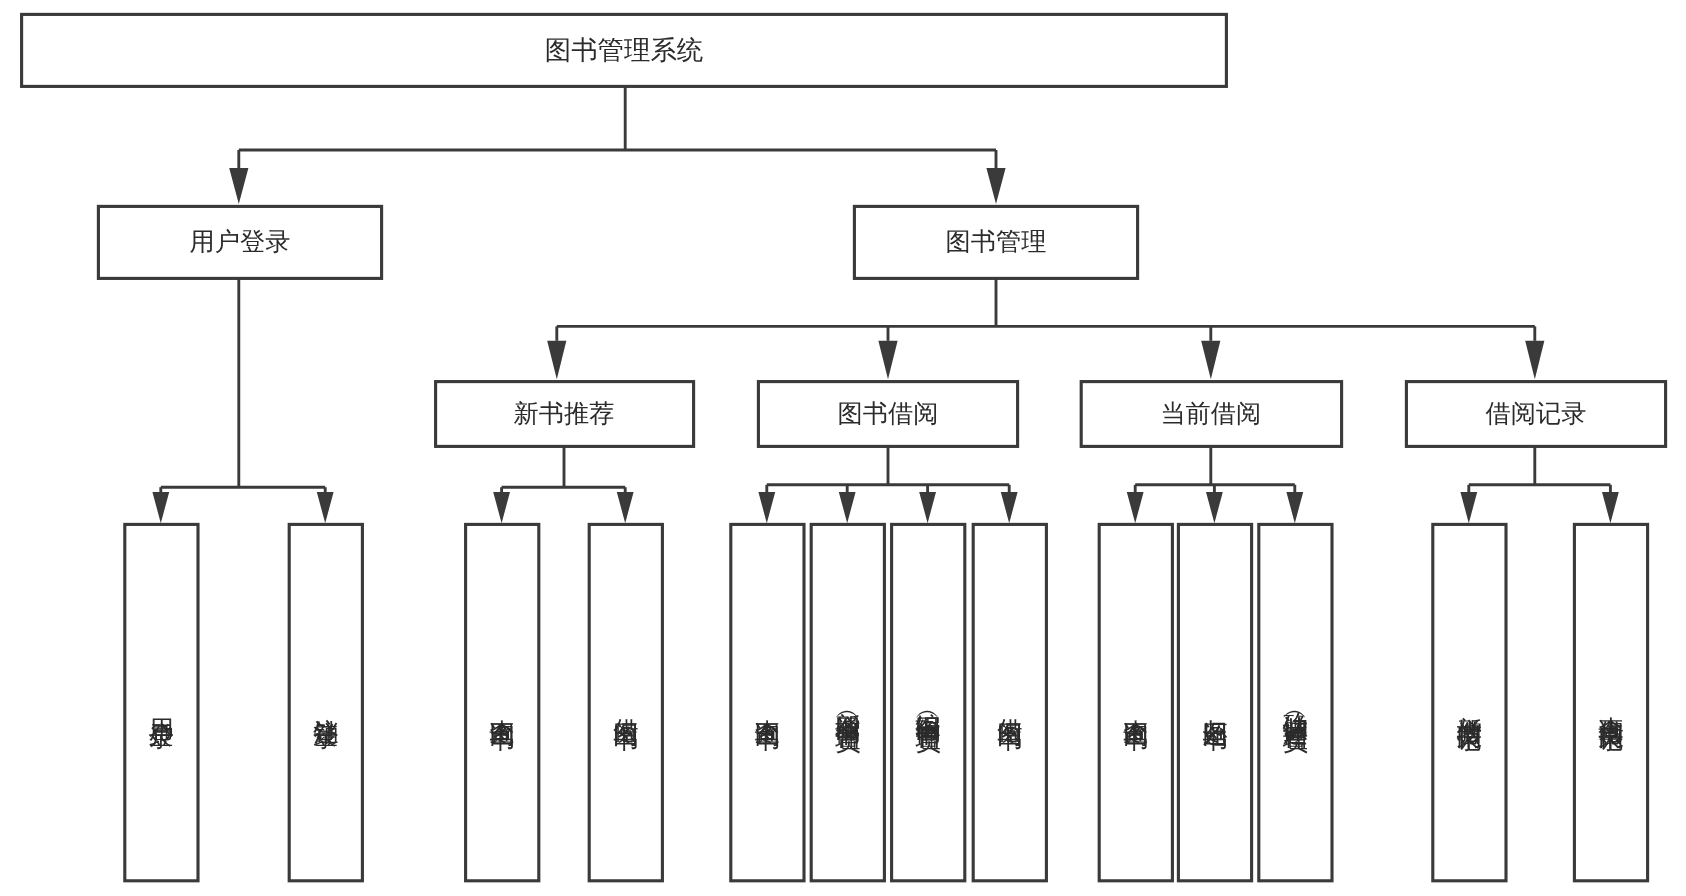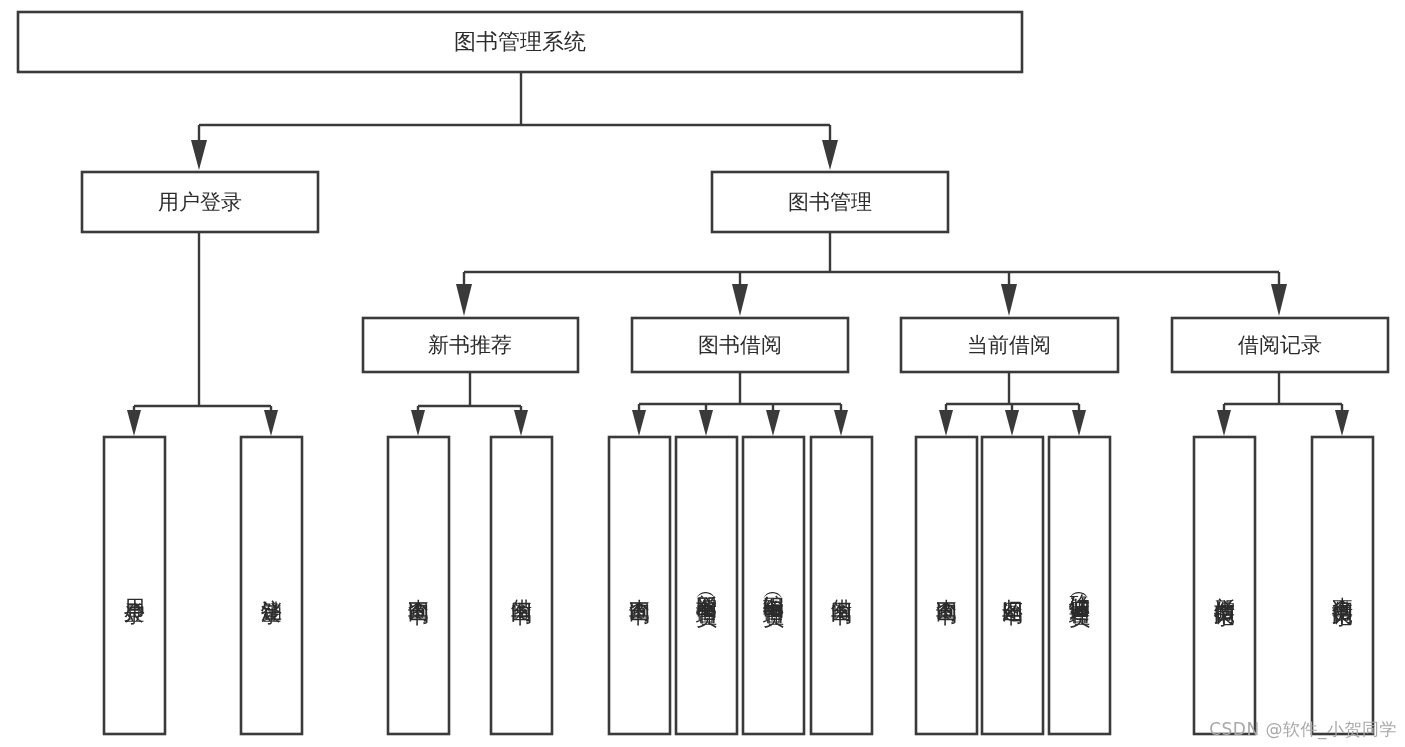--- a/index.html
+++ b/index.html
@@ -249,14 +249,13 @@
     <span class="vert-label">确认归还（管理员）</span>
   </div>
 
   <div class="vert-label-wrap" style="left:1194px; top:437px; width:61px; height:297px;">
     <span class="vert-label">新增借阅记录</span>
   </div>
   <div class="vert-label-wrap" style="left:1312px; top:437px; width:61px; height:297px;">
     <span class="vert-label">查询借阅记录</span>
   </div>
 
-  <div class="watermark">CSDN @软件_小贺同学</div>
 </div>
 
 </body></html>

